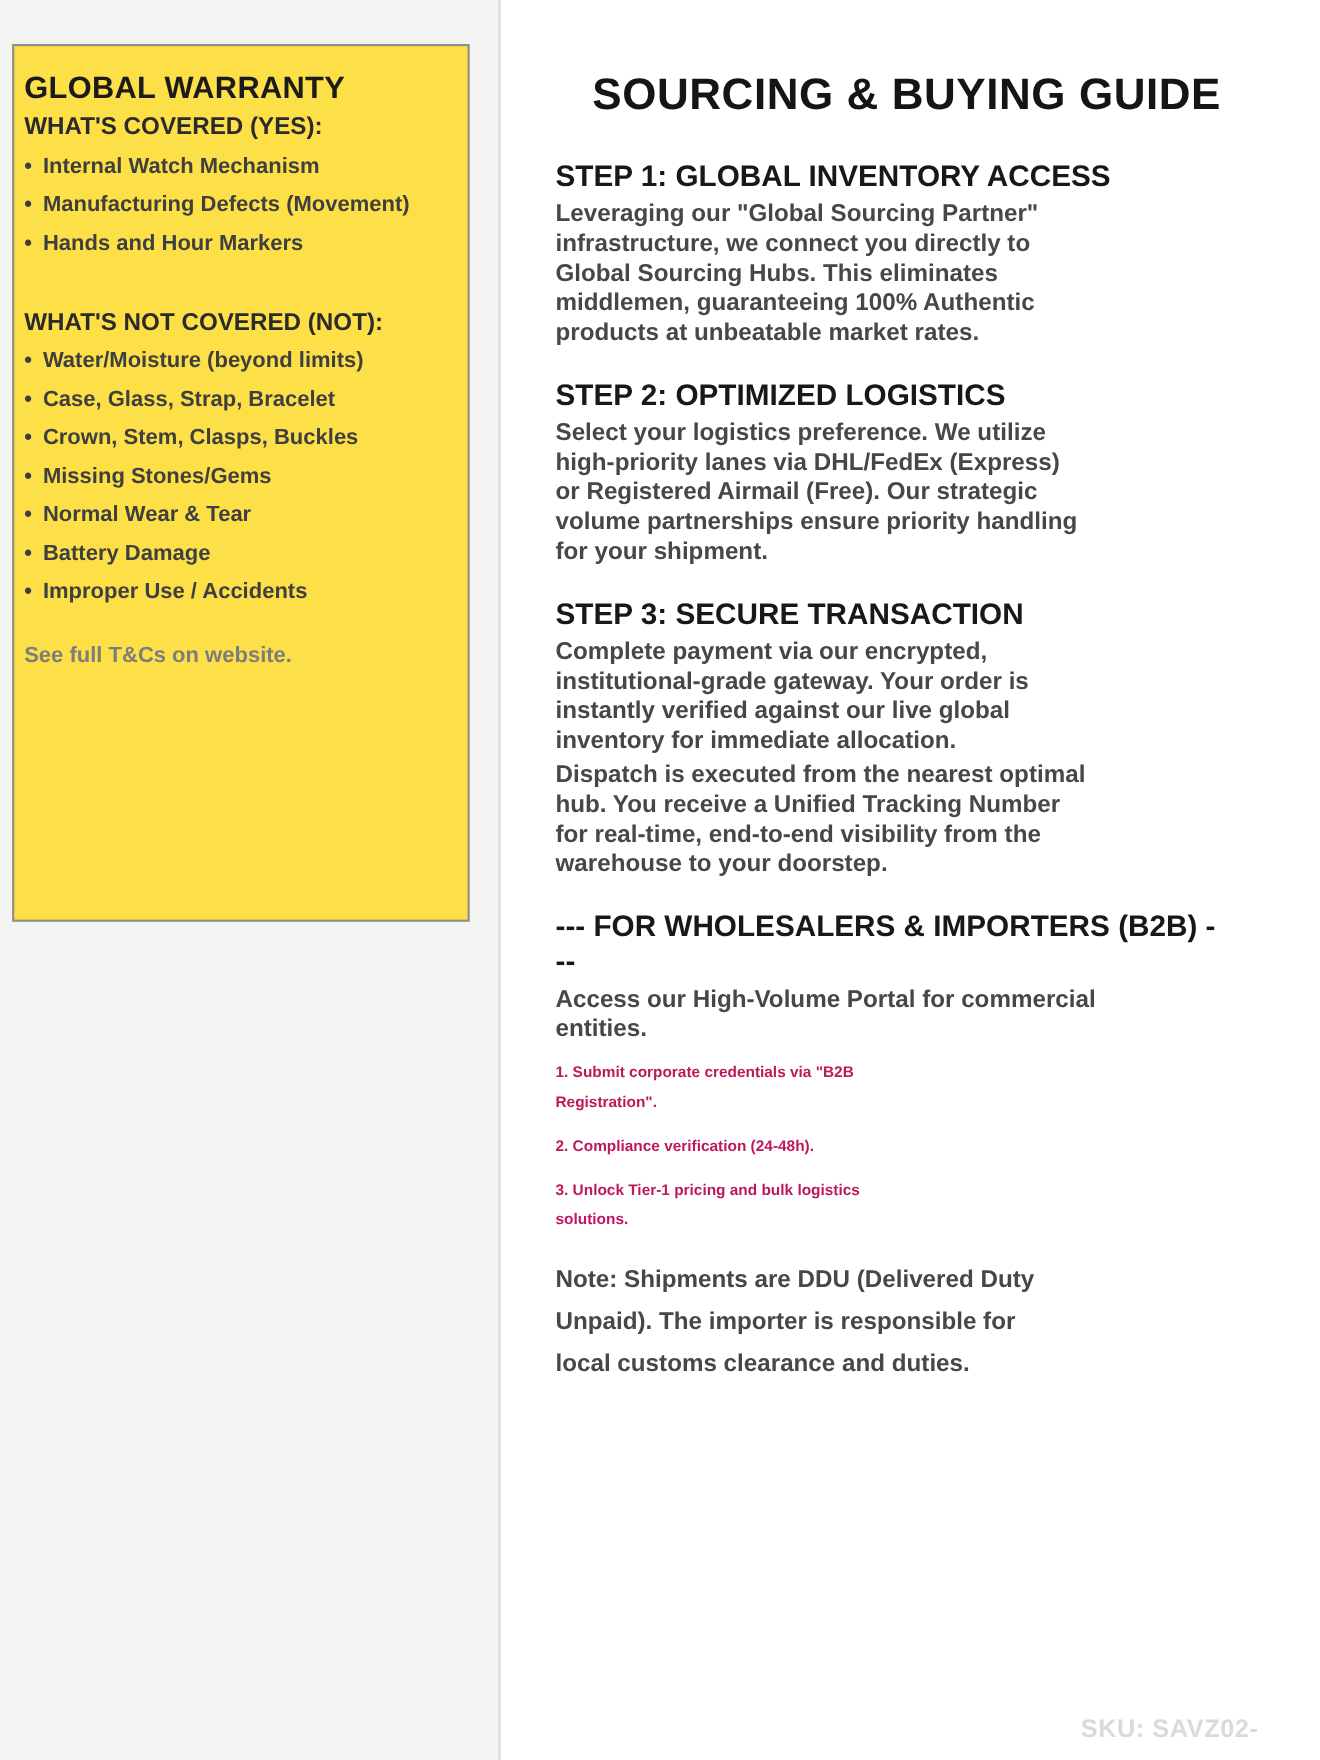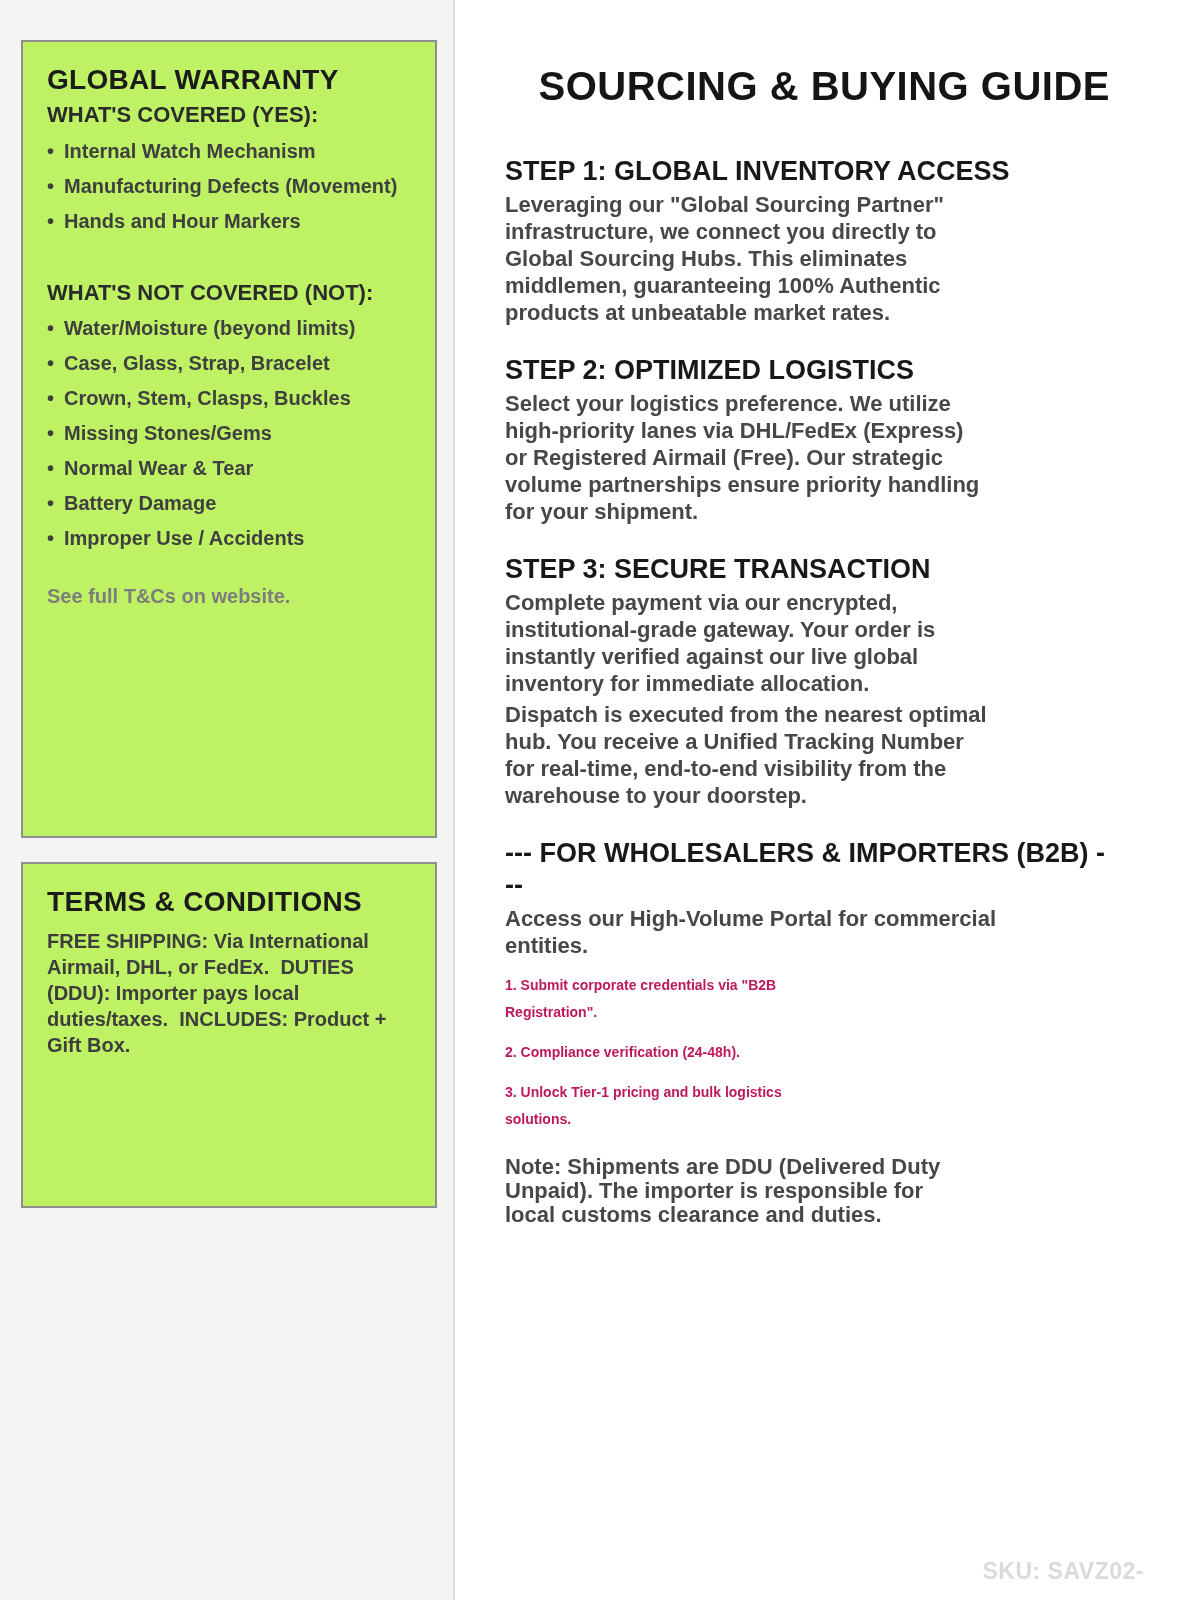--- a/index.html
+++ b/index.html
@@ -22,24 +22,24 @@
     position: absolute;
     left: 0; top: 0;
     width: 455px; height: 1600px;
     background: #f4f4f2;
     border-right: 2px solid #dcdcda;
     box-sizing: border-box;
   }
   .card {
     box-sizing: border-box;
     border: 2px solid #8f8f8f;
-    margin-left: 21px;
+    margin-left: 11px;
     width: 416px;
-    padding: 22px 24px;
-    background: #bef264;
+    padding: 22px 9px;
+    background: #fde047;
   }
   .card-warranty { margin-top: 40px; height: 798px; }
   .card-terms    { margin-top: 24px; height: 346px; }
   .card-contact  { margin-top: 23px; height: 246px; }
 
   .card h2 {
     margin: 0 0 6px 0;
     font-size: 28px;
     line-height: 1.15;
     font-weight: bold;
@@ -114,41 +114,41 @@
     white-space: nowrap;
   }
   .sec-heading {
     margin-top: 28px;
     margin-bottom: 0;
     font-size: 27px;
     line-height: 32px;
     font-weight: bold;
     color: #181818;
   }
-  .sec-heading.first { margin-top: 45px; }
+  .sec-heading.first { margin-top: 34px; }
   .sec-body {
     margin-top: 4px;
     font-size: 22px;
     line-height: 27px;
     font-weight: bold;
     color: #474747;
     white-space: pre-wrap;
   }
   .b2b-item {
     margin-top: 13px;
     font-size: 14px;
     line-height: 27px;
     font-weight: bold;
     color: #be185d;
     white-space: pre-wrap;
   }
   .b2b-note {
     margin-top: 22px;
     font-size: 22px;
-    line-height: 24px;
+    line-height: 38px;
     font-weight: bold;
     color: #474747;
     white-space: pre-wrap;
   }
   .sku {
     position: absolute;
     right: 56px;
     top: 1558px;
     font-size: 23px;
     font-weight: bold;
@@ -207,28 +207,20 @@
         <span>Battery Damage</span>
       </div>
       <div class="bullet-row">
         <span class="dot">•</span>
         <span>Improper Use / Accidents</span>
       </div>
 
       <div class="footnote">See full T&amp;Cs on website.</div>
     </div>
 
-    <div class="card card-terms">
-      <h2>TERMS &amp; CONDITIONS</h2>
-      <div class="tc-body">FREE SHIPPING: Via International
-Airmail, DHL, or FedEx.  DUTIES
-(DDU): Importer pays local
-duties/taxes.  INCLUDES: Product +
-Gift Box.</div>
-    </div>
 
 
   </div>
 
   <div class="main">
     <div class="main-inner">
       <div class="main-title">SOURCING &amp; BUYING GUIDE</div>
 
       <div>
         <div class="sec-heading first">STEP 1: GLOBAL INVENTORY ACCESS</div>

